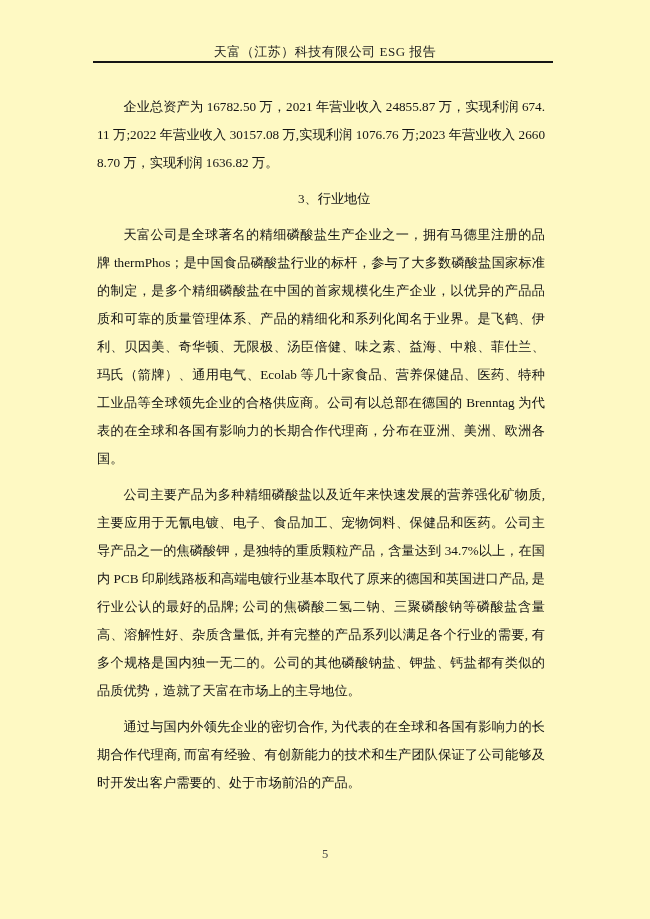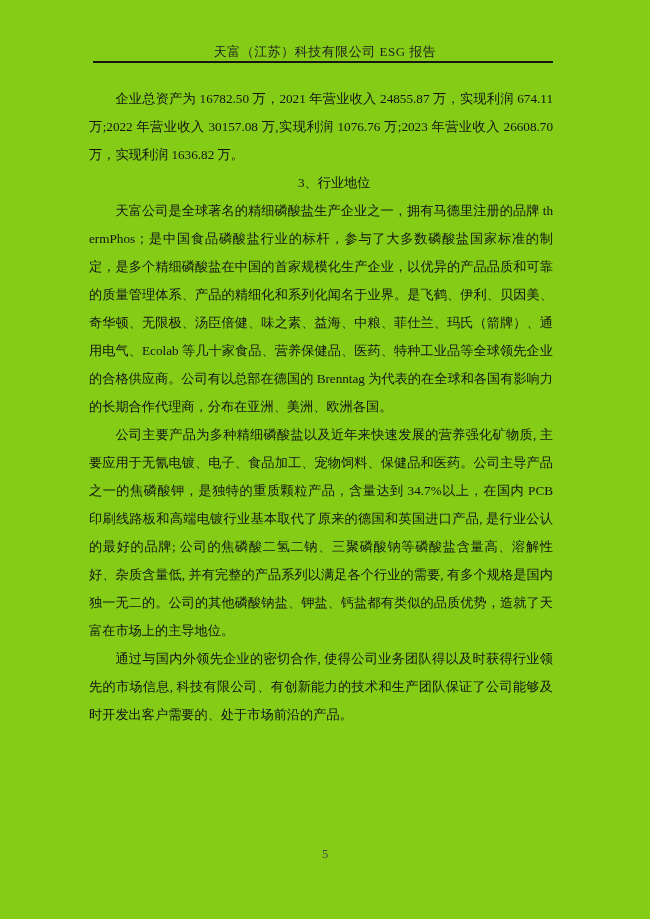--- a/index.html
+++ b/index.html
@@ -4,21 +4,21 @@
 <style>
   html, body {
     margin: 0;
     padding: 0;
     background: #ffffff;
   }
   .page {
     position: relative;
     width: 650px;
     height: 919px;
-    background: #84cc16;
+    background: #fef9c3;
     overflow: hidden;
     font-family: "Liberation Serif", "DejaVu Serif", serif;
     color: #1a1a1a;
   }
   
   .header-title {
     position: absolute;
     top: 43px;
     left: 0;
     width: 100%;
@@ -43,21 +43,21 @@
     left: 89px;
     width: 464px;
     font-size: 13.2px;
     line-height: 28px;
     text-align: justify;
     text-justify: inter-ideograph;
     word-break: break-all;
     color: #141414;
   }
   .content p {
-    margin: 0;
+    margin: 8px;
     padding: 0;
     text-indent: 2em;
   }
   .content p.heading {
     text-align: center;
   }
   
   .page-number {
     position: absolute;
     top: 847px;
@@ -75,18 +75,18 @@
 
   <div class="header-title">天富（江苏）科技有限公司 ESG 报告</div>
 
   <div class="header-rule"></div>
 
   <div class="content">
       <p class="body">企业总资产为 16782.50 万，2021 年营业收入 24855.87 万，实现利润 674.11 万;2022 年营业收入 30157.08 万,实现利润 1076.76 万;2023 年营业收入 26608.70 万，实现利润 1636.82 万。</p>
       <p class="heading">3、行业地位</p>
       <p class="body">天富公司是全球著名的精细磷酸盐生产企业之一，拥有马德里注册的品牌 thermPhos；是中国食品磷酸盐行业的标杆，参与了大多数磷酸盐国家标准的制定，是多个精细磷酸盐在中国的首家规模化生产企业，以优异的产品品质和可靠的质量管理体系、产品的精细化和系列化闻名于业界。是飞鹤、伊利、贝因美、奇华顿、无限极、汤臣倍健、味之素、益海、中粮、菲仕兰、玛氏（箭牌）、通用电气、Ecolab 等几十家食品、营养保健品、医药、特种工业品等全球领先企业的合格供应商。公司有以总部在德国的 Brenntag 为代表的在全球和各国有影响力的长期合作代理商，分布在亚洲、美洲、欧洲各国。</p>
       <p class="body">公司主要产品为多种精细磷酸盐以及近年来快速发展的营养强化矿物质, 主要应用于无氰电镀、电子、食品加工、宠物饲料、保健品和医药。公司主导产品之一的焦磷酸钾，是独特的重质颗粒产品，含量达到 34.7%以上，在国内 PCB 印刷线路板和高端电镀行业基本取代了原来的德国和英国进口产品, 是行业公认的最好的品牌; 公司的焦磷酸二氢二钠、三聚磷酸钠等磷酸盐含量高、溶解性好、杂质含量低, 并有完整的产品系列以满足各个行业的需要, 有多个规格是国内独一无二的。公司的其他磷酸钠盐、钾盐、钙盐都有类似的品质优势，造就了天富在市场上的主导地位。</p>
-      <p class="body">通过与国内外领先企业的密切合作, 使得公司业务团队得以及时获得行业领先的市场信息, 科技有限公司、有创新能力的技术和生产团队保证了公司能够及时开发出客户需要的、处于市场前沿的产品。</p>
+      <p class="body">通过与国内外领先企业的密切合作, 为代表的在全球和各国有影响力的长期合作代理商, 而富有经验、有创新能力的技术和生产团队保证了公司能够及时开发出客户需要的、处于市场前沿的产品。</p>
     </div>
 
   <div class="page-number">5</div>
 
 </div>
 
 </body></html>

